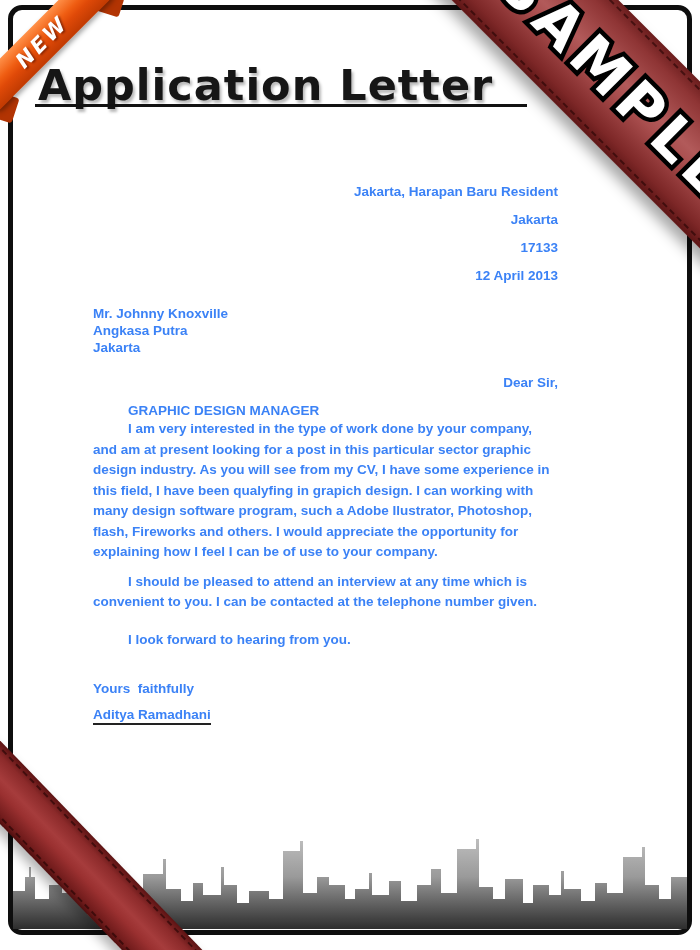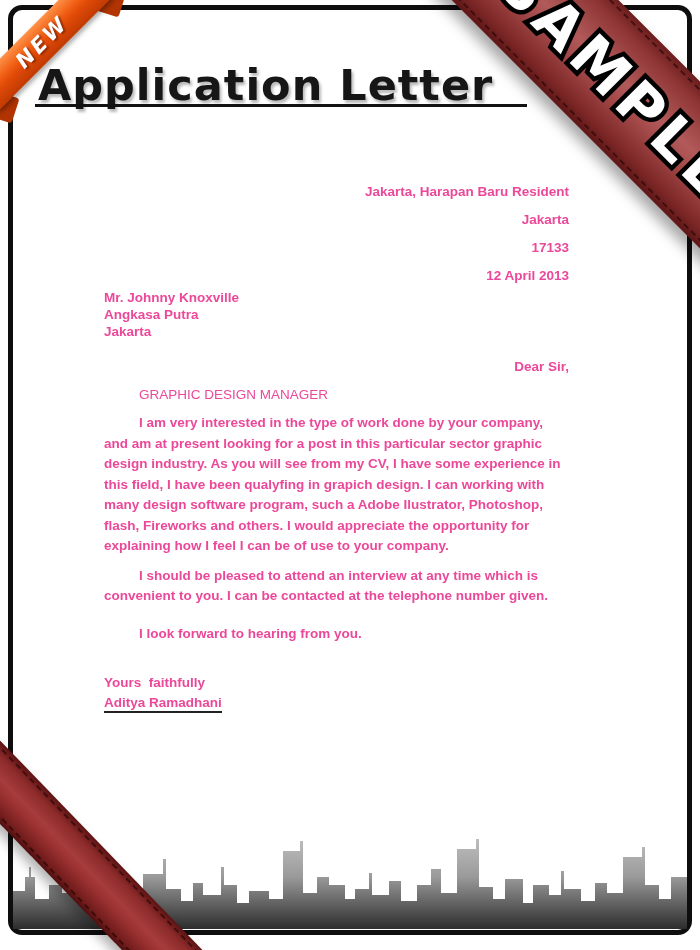--- a/index.html
+++ b/index.html
@@ -21,33 +21,33 @@
     font-size:43px; font-weight:700; color:#161616; letter-spacing:1px;
     text-shadow:2px 3px 3px rgba(0,0,0,0.28);
     white-space:nowrap;
   }
   .title-underline {
     position:absolute; left:35px; top:104px; width:492px; height:3px;
     background:#121212; z-index:3;
   }
   
   .letter {
-    position:absolute; left:104px; top:178px; width:465px; z-index:3;
+    position:absolute; left:93px; top:178px; width:465px; z-index:3;
     font-family:"Liberation Sans", sans-serif;
-    font-size:13.5px; font-weight:700; color:#ec4899;
+    font-size:13.5px; font-weight:700; color:#3b82f6;
   }
   .sender { text-align:right; line-height:28px; }
-  .recipient { line-height:16.8px; margin-top:0; }
+  .recipient { line-height:16.8px; margin-top:16px; }
   .salutation { margin-top:18px; line-height:17px; text-indent:35px;text-align:right; }
-  .subject { margin-top:11px; line-height:17px; text-indent:35px; font-weight:400; }
-  .para { margin-top:10px; line-height:20.5px; text-indent:35px; }
+  .subject { margin-top:11px; line-height:17px; text-indent:35px; font-weight:700; }
+  .para { line-height:20.5px; text-indent:35px; }
   .para.p2 { margin-top:9px; }
   .para.p3 { margin-top:17px; }
   .closing { margin-top:30px; line-height:17px; white-space:pre; }
-  .signature { margin-top:3px; line-height:17px; }
+  .signature { margin-top:9px; line-height:17px; }
   .signature span { border-bottom:2px solid #222; padding-bottom:1px; }
   
   .skyline {
     position:absolute; left:13px; top:834px; width:674px; height:95px; z-index:2;
   }
   
   .ribbon-sample {
     position:absolute; left:407px; top:23px; width:420px; height:118px;
     transform:rotate(45deg); z-index:6;
     background:linear-gradient(180deg,#6b1d1d 0%,#8e3434 14%,#b25a5a 46%,#a94e4e 58%,#7d2727 88%,#5e1616 100%);

